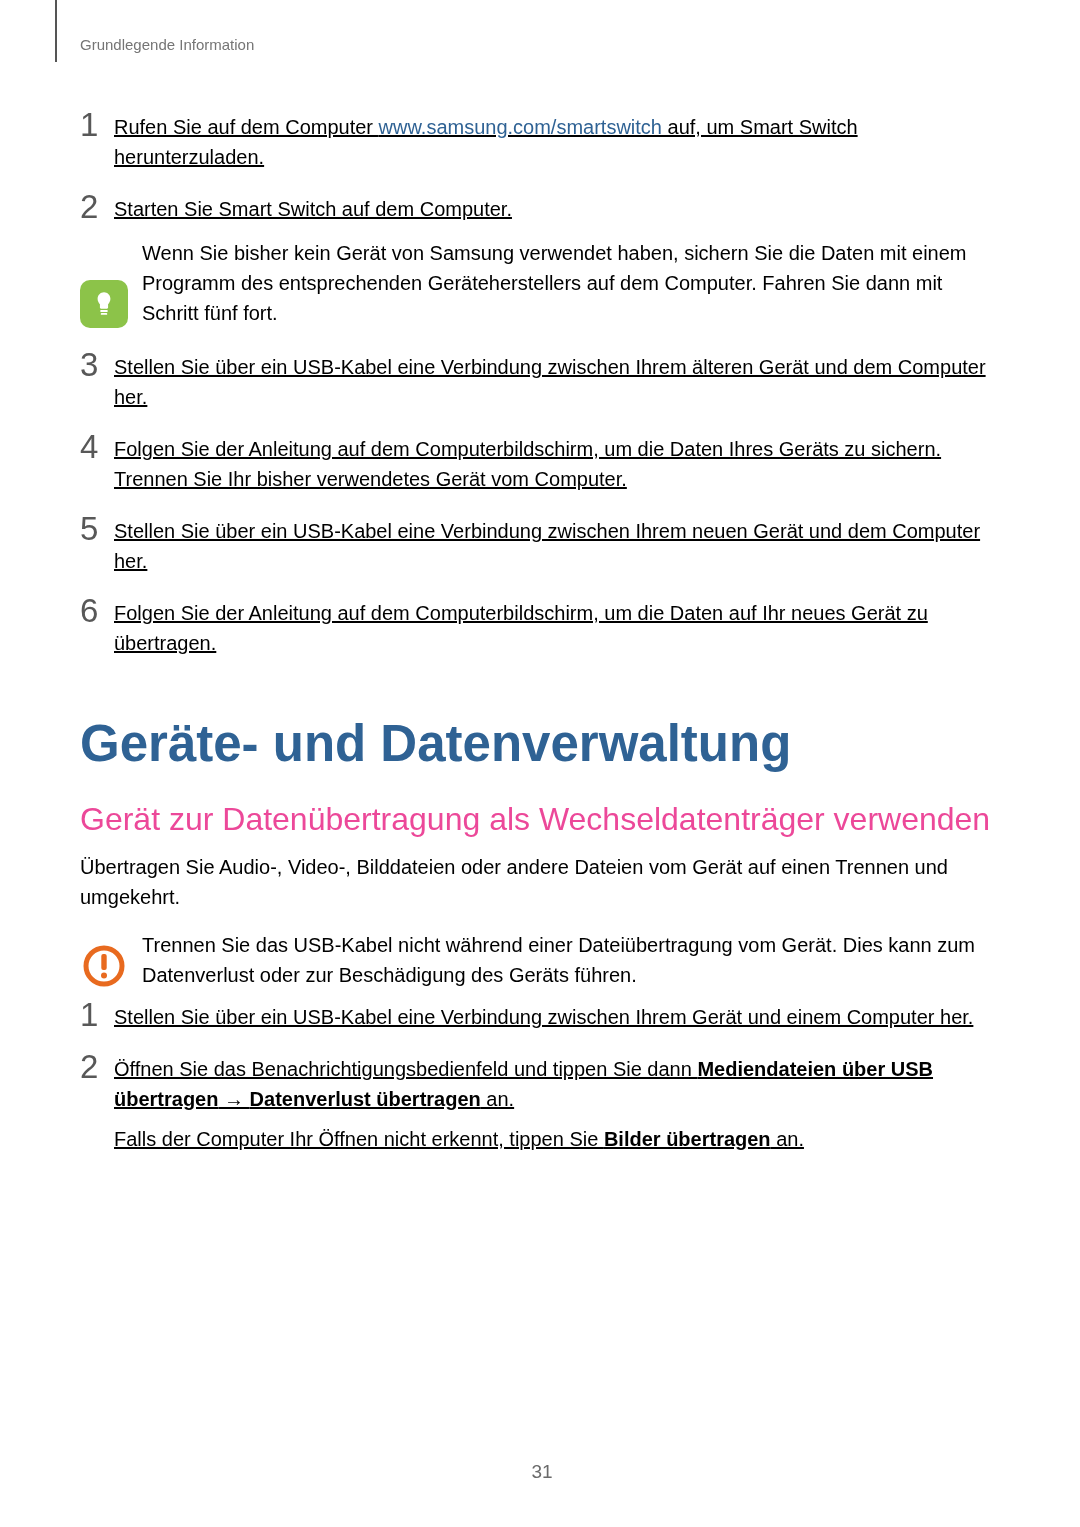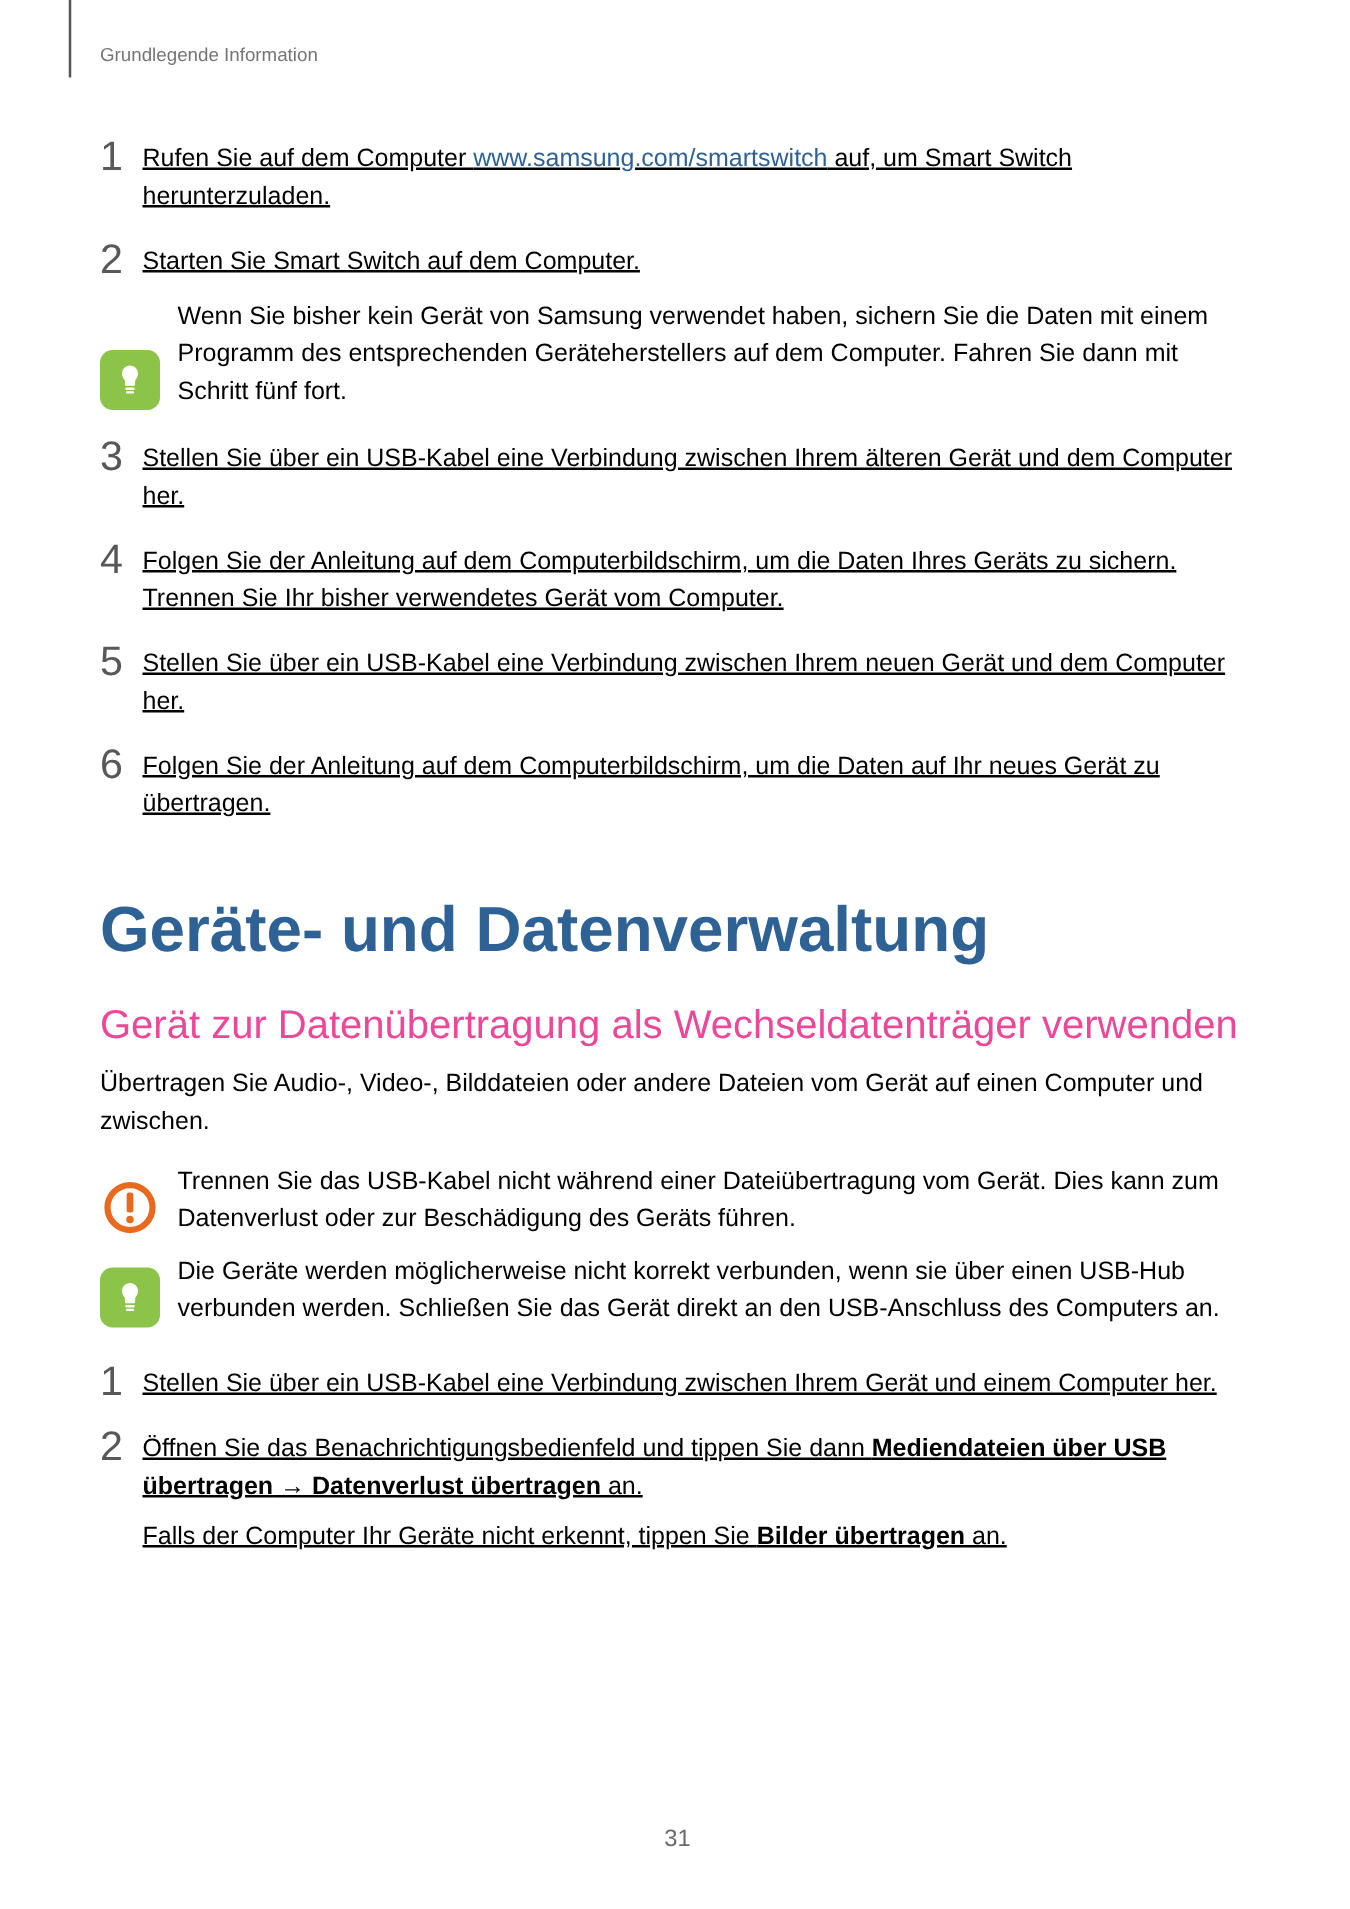--- a/index.html
+++ b/index.html
@@ -165,53 +165,44 @@
 
     <div class="step-row">
       <div class="step-num">6</div>
       <div class="step-text">Folgen Sie der Anleitung auf dem Computerbildschirm, um die Daten auf Ihr neues Gerät zu übertragen.</div>
     </div>
 
     <div class="h1">Geräte- und Datenverwaltung</div>
 
     <div class="h2">Gerät zur Datenübertragung als Wechseldatenträger verwenden</div>
 
-    <div class="para">Übertragen Sie Audio-, Video-, Bilddateien oder andere Dateien vom Gerät auf einen Computer und zwischen.</div>
+    <div class="para">Übertragen Sie Audio-, Video-, Bilddateien oder andere Dateien vom Gerät auf einen Trennen und umgekehrt.</div>
 
     <div class="callout" style="margin-bottom:12px;">
       <div class="warn-icon-box">
         <svg width="44" height="44" viewBox="0 0 44 44">
           <circle cx="22" cy="22" r="18" fill="none" stroke="#e86a1f" stroke-width="5"></circle>
           <rect x="19.3" y="10" width="5.4" height="16" rx="2" fill="#e86a1f"></rect>
           <circle cx="22" cy="31.5" r="3" fill="#e86a1f"></circle>
         </svg>
       </div>
       <div class="callout-text">Trennen Sie das USB-Kabel nicht während einer Dateiübertragung vom Gerät. Dies kann zum Datenverlust oder zur Beschädigung des Geräts führen.</div>
     </div>
 
-    <div class="callout" style="margin-bottom:30px;">
-      <div class="callout-icon-box green">
-        <svg width="28" height="28" viewBox="0 0 24 24" fill="none">
-          <path d="M12 2C9 2 6.5 4.5 6.5 7.5c0 2 1 3.5 2 4.8V15c0 .6.4 1 1 1h5c.6 0 1-.4 1-1v-2.7c1-1.3 2-2.8 2-4.8C17.5 4.5 15 2 12 2z" fill="white"></path>
-          <path d="M9.5 18h5M10 20.5h4" stroke="white" stroke-width="1.6" stroke-linecap="round"></path>
-        </svg>
-      </div>
-      <div class="callout-text">Die Geräte werden möglicherweise nicht korrekt verbunden, wenn sie über einen USB-Hub verbunden werden. Schließen Sie das Gerät direkt an den USB-Anschluss des Computers an.</div>
-    </div>
 
     <div class="step-row">
       <div class="step-num">1</div>
       <div class="step-text">Stellen Sie über ein USB-Kabel eine Verbindung zwischen Ihrem Gerät und einem Computer her.</div>
     </div>
 
     <div class="step-row">
       <div class="step-num">2</div>
       <div class="step-text">
         <span>Öffnen Sie das Benachrichtigungsbedienfeld und tippen Sie dann </span><span class="bold">Mediendateien über USB übertragen</span><span> → </span><span class="bold">Datenverlust übertragen</span><span> an.</span>
         <div style="height:10px;"></div>
-        <span>Falls der Computer Ihr Geräte nicht erkennt, tippen Sie </span><span class="bold">Bilder übertragen</span><span> an.</span>
+        <span>Falls der Computer Ihr Öffnen nicht erkennt, tippen Sie </span><span class="bold">Bilder übertragen</span><span> an.</span>
       </div>
     </div>
 
   </div>
 </div>
 
 <div class="page-num">31</div>
 
 </body></html>

